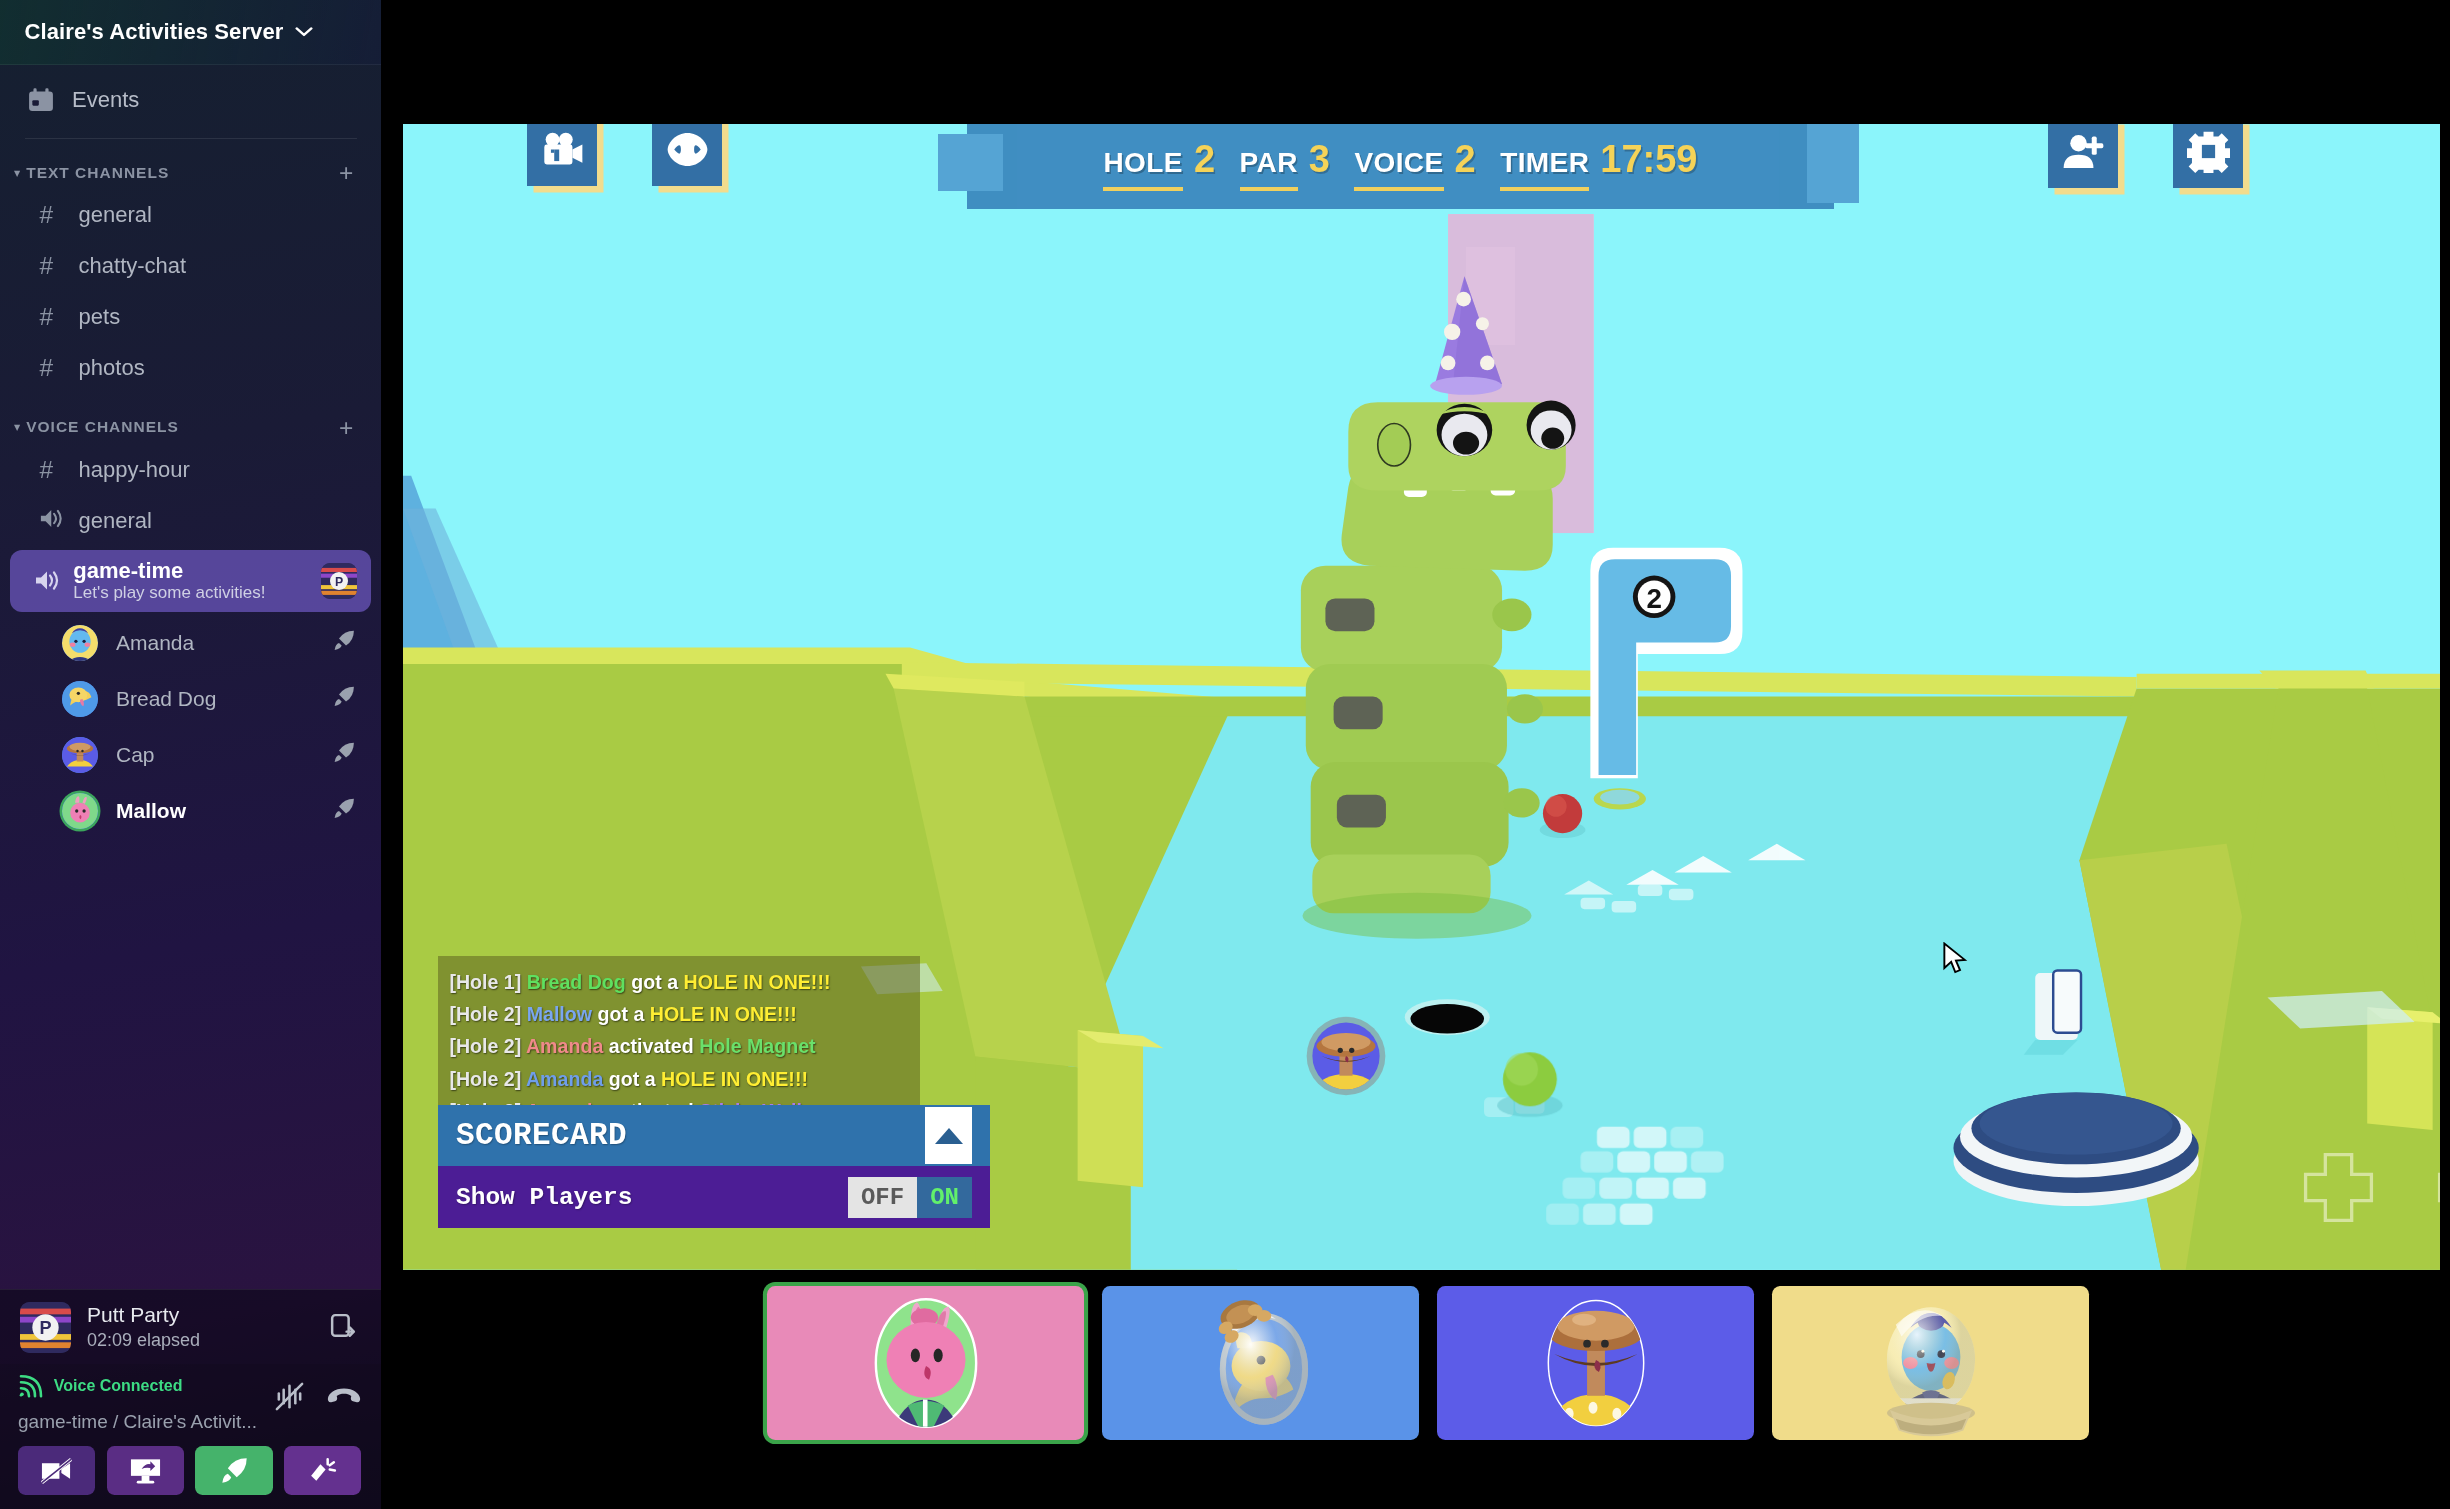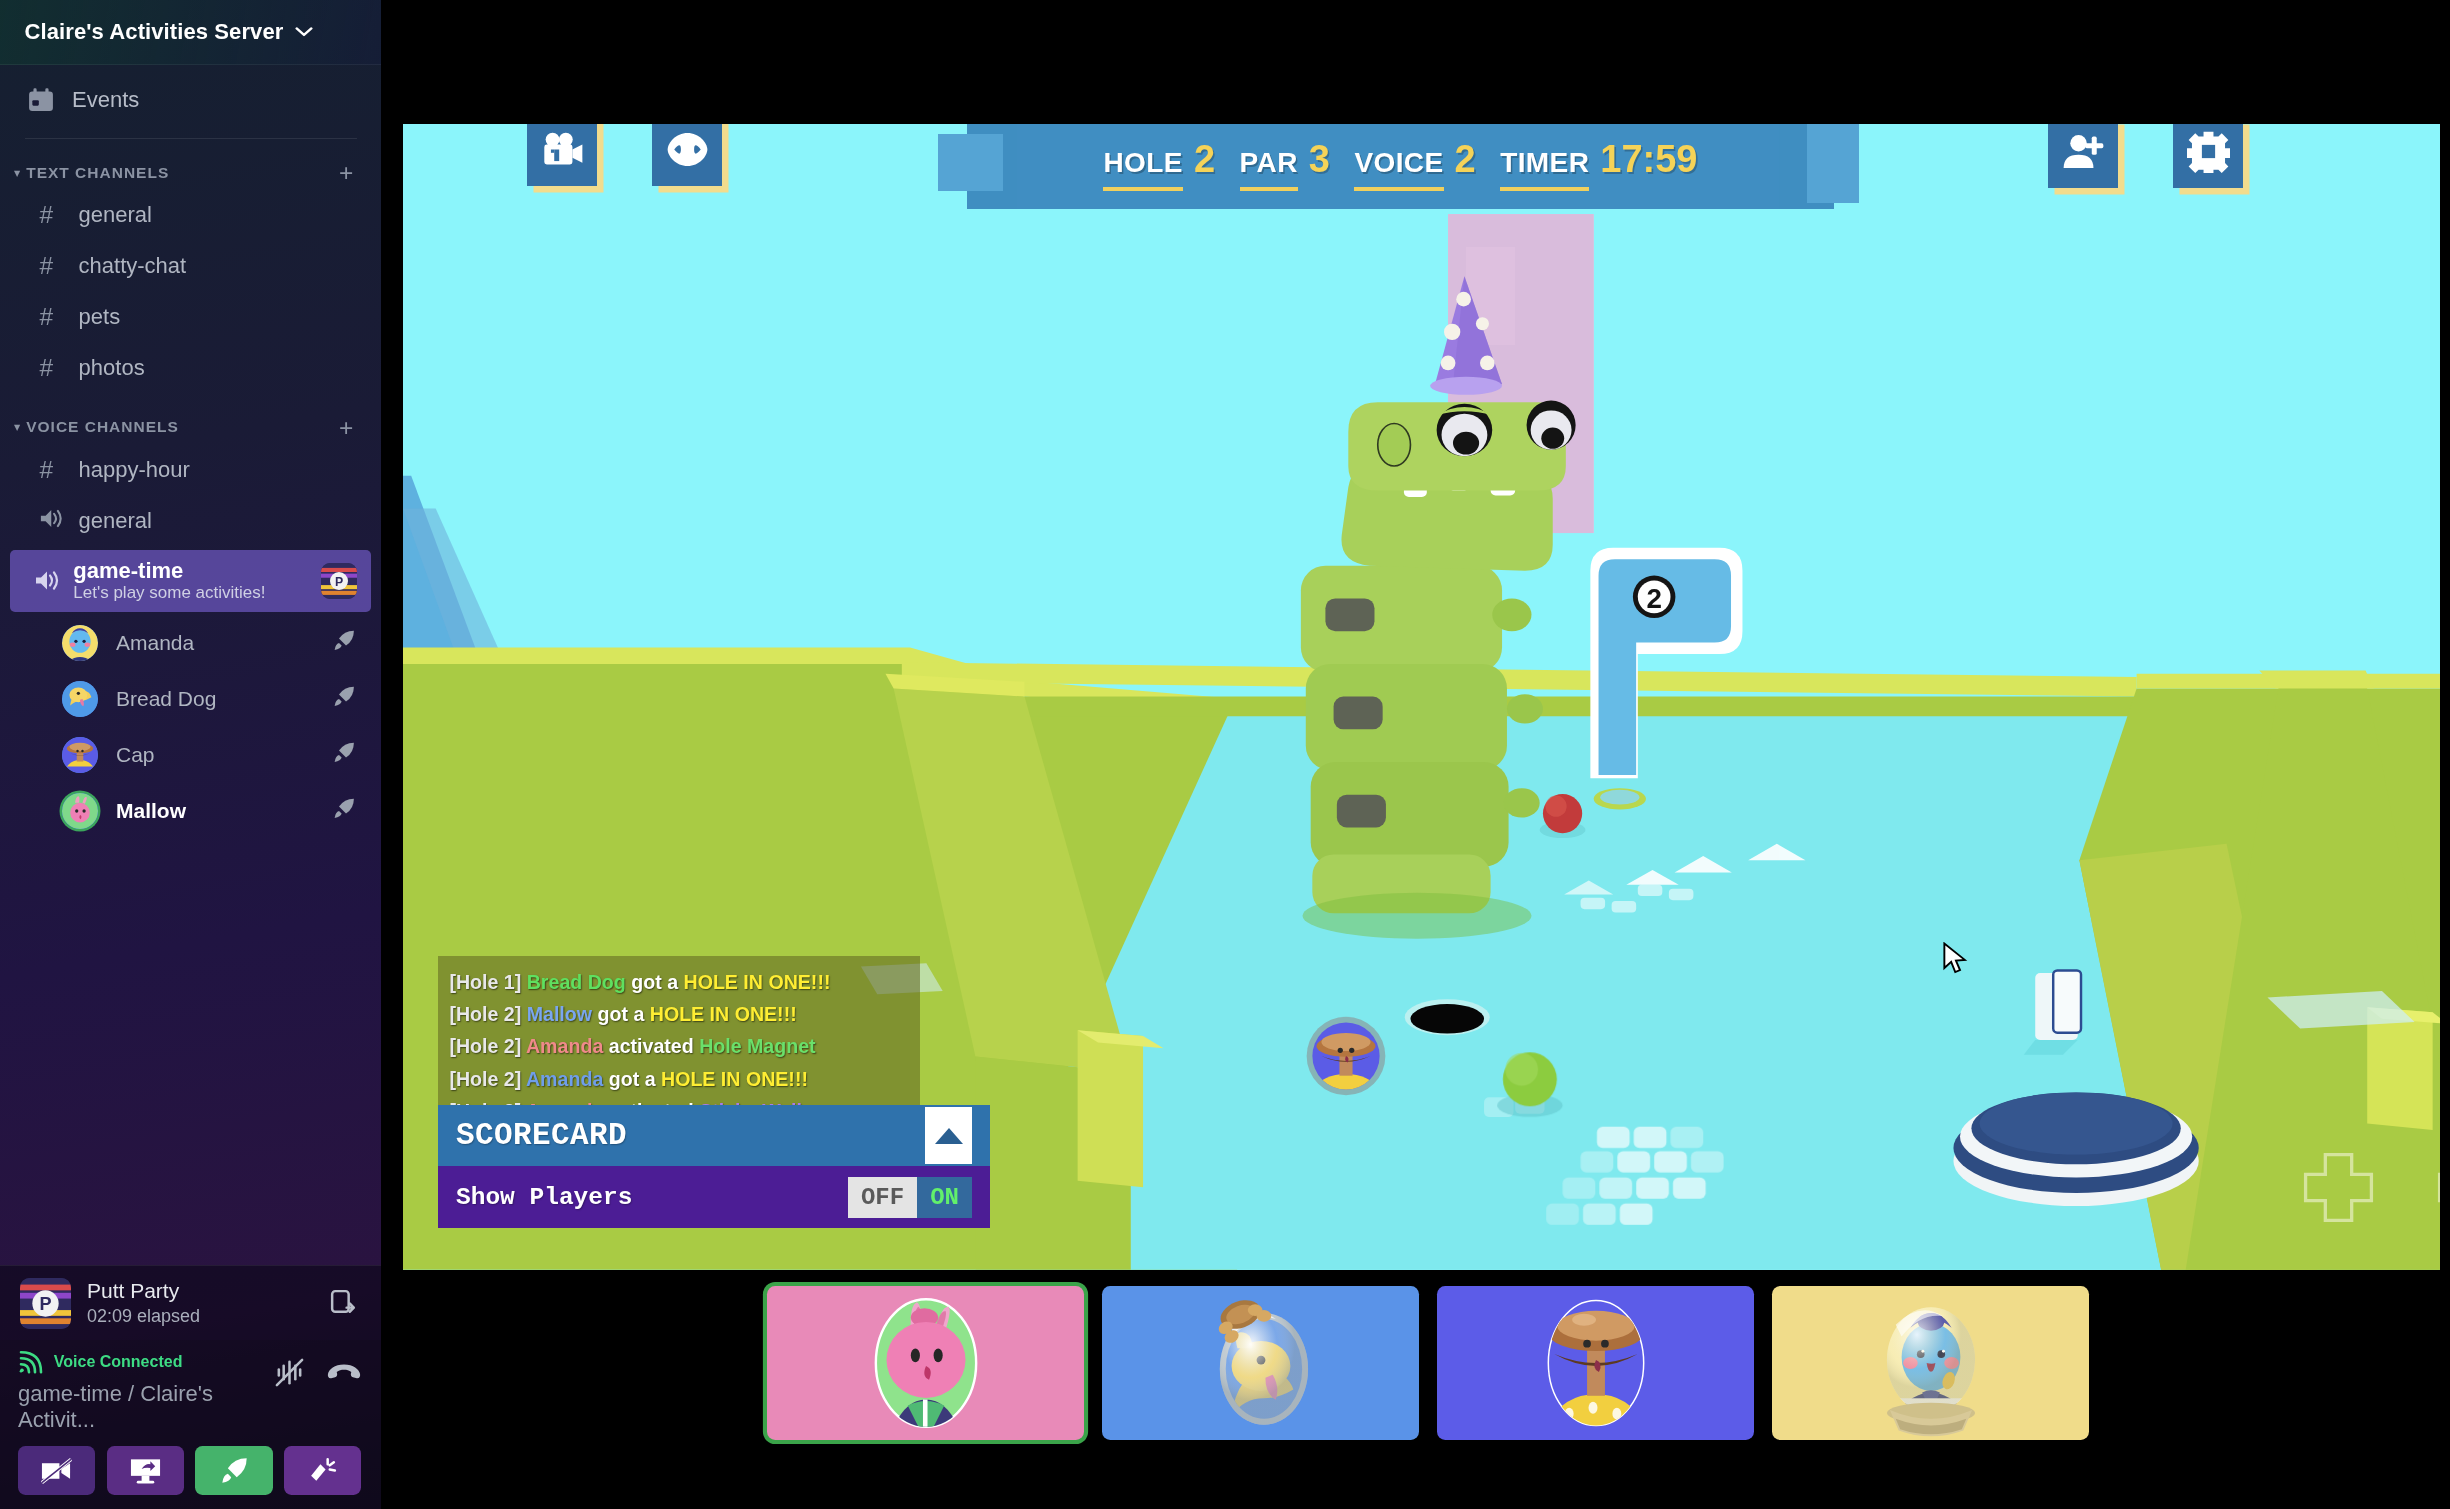--- a/index.html
+++ b/index.html
@@ -42,21 +42,21 @@
 
   .chan {
     display: flex; align-items: center; gap: 14.7px; height: 51px;
     padding: 0 24.5px 0 28px; cursor: pointer; border-radius: 6.5px; margin: 0 11.4px;
   }
   .chan .hash { color: #8b93a3; font-size: 24.5px; font-weight: 400; width: 24.5px; }
   .chan .cname { color: #b0b6c2; font-size: 22px; }
 
   .chan-active {
     background: rgba(123,99,214,.62);
-    margin: 3.3px 9.8px; border-radius: 5px; height: 62px; align-items: center;
+    margin: 3.3px 9.8px; border-radius: 12px; height: 62px; align-items: center;
     padding: 0 14.7px 0 24.5px; position: relative; display: flex; cursor: pointer;
   }
   .chan-active .txtwrap { display: flex; flex-direction: column; justify-content: center; margin-left: 13px; flex:1;}
   .chan-active .cname { color: #fff; font-size: 22px; font-weight: 700; line-height: 1.15; }
   .chan-active .csub { color: #cfd0e4; font-size: 17px; line-height: 1.2; }
   .act-badge {
     width: 36px; height: 36px; border-radius: 9px; flex: 0 0 36px;
     background: linear-gradient(135deg,#2d2a5e 0%,#3b2a63 100%);
     position: relative; overflow: hidden; display:flex; align-items:center; justify-content:center;
   }
@@ -85,21 +85,21 @@
   }
   .pp-meta { flex: 1; display: flex; flex-direction: column; }
   .pp-title { color: #e7e9ee; font-size: 21px; font-weight: 400; line-height: 1.25; }
   .pp-time { color: #a9aebb; font-size: 18px; line-height: 1.3; }
 
   .voice-panel { padding: 9.8px 19.6px 14.7px 18px; background: rgba(8,6,18,.62); }
   .voice-top { display: flex; align-items: flex-start; }
   .voice-left { flex: 1; }
   .voice-status { display: flex; align-items: center; gap: 9.8px; }
   .voice-status .vtxt { color: #3ddc84; font-size: 16px; font-weight: 700; }
-  .voice-sub { color: #9aa1ae; font-size: 22px; margin-top: 7px; }
+  .voice-sub { color: #9aa1ae; font-size: 19px; margin-top: 13px; }
   .voice-icons { display: flex; gap: 21px; align-items: center; padding-top: 6.5px; }
 
   .vbtns { display: flex; gap: 11.4px; margin-top: 13px; }
   .vbtn {
     flex: 1; height: 49px; border-radius: 7.4px; background: #4b2a7a;
     display: flex; align-items: center; justify-content: center; cursor: pointer;
   }
   .vbtn.green { background: #45b36b; }
   .vbtn.v2 { background: #5a2d84; }
   .vbtn.v4 { background: #64318f; }

